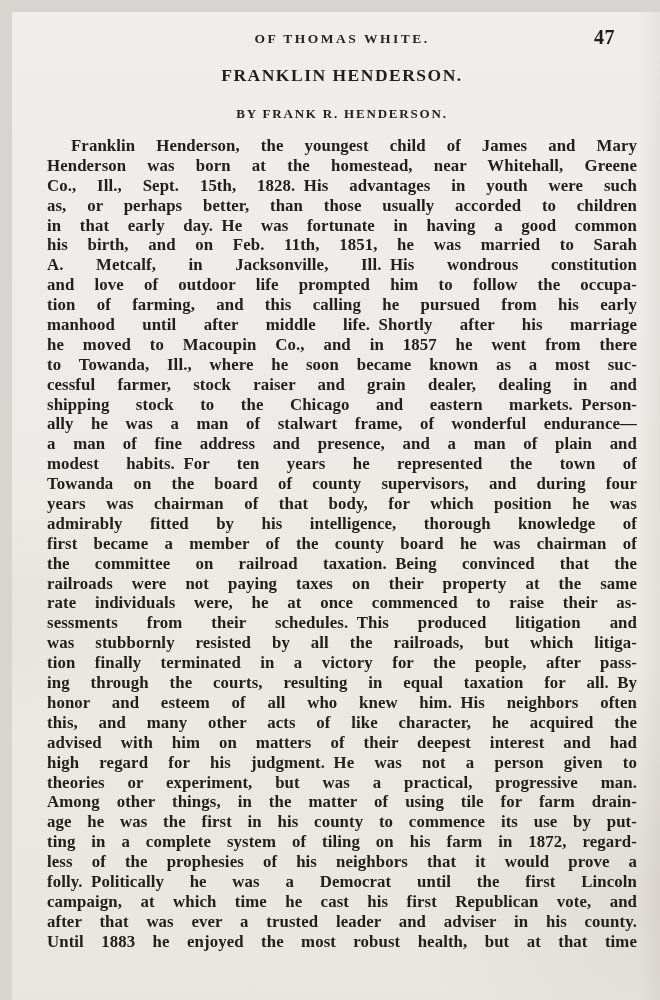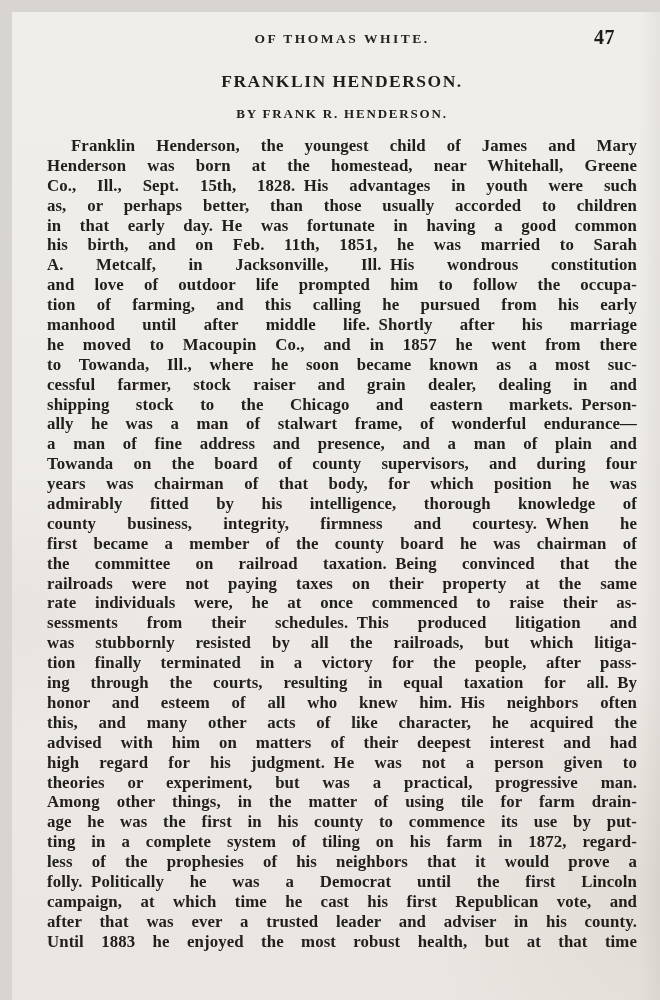--- a/index.html
+++ b/index.html
@@ -41,21 +41,21 @@
     right: 22px;
     top: 0;
     font-size: 20px;
     font-weight: 700;
     letter-spacing: 0.5px;
     color: #1e1b18;
   }
   .article-title {
     margin: 0;
     position: absolute;
-    top: 59px;
+    top: 53px;
     left: 35px;
     width: 590px;
     text-align: center;
     font-size: 17.5px;
     font-weight: 700;
     letter-spacing: 1.5px;
     color: #201d1a;
   }
   .article-byline {
     margin: 0;
@@ -114,24 +114,24 @@
       <div class="line">A. Metcalf, in Jacksonville, Ill. His wondrous constitution</div>
       <div class="line">and love of outdoor life prompted him to follow the occupa-</div>
       <div class="line">tion of farming, and this calling he pursued from his early</div>
       <div class="line">manhood until after middle life. Shortly after his marriage</div>
       <div class="line">he moved to Macoupin Co., and in 1857 he went from there</div>
       <div class="line">to Towanda, Ill., where he soon became known as a most suc-</div>
       <div class="line">cessful farmer, stock raiser and grain dealer, dealing in and</div>
       <div class="line">shipping stock to the Chicago and eastern markets. Person-</div>
       <div class="line">ally he was a man of stalwart frame, of wonderful endurance—</div>
       <div class="line">a man of fine address and presence, and a man of plain and</div>
+      <div class="line">modest habits. For ten years he represented the town of</div>
       <div class="line">Towanda on the board of county supervisors, and during four</div>
       <div class="line">years was chairman of that body, for which position he was</div>
       <div class="line">admirably fitted by his intelligence, thorough knowledge of</div>
-      <div class="line">county business, integrity, firmness and courtesy. When he</div>
       <div class="line">first became a member of the county board he was chairman of</div>
       <div class="line">the committee on railroad taxation. Being convinced that the</div>
       <div class="line">railroads were not paying taxes on their property at the same</div>
       <div class="line">rate individuals were, he at once commenced to raise their as-</div>
       <div class="line">sessments from their schedules. This produced litigation and</div>
       <div class="line">was stubbornly resisted by all the railroads, but which litiga-</div>
       <div class="line">tion finally terminated in a victory for the people, after pass-</div>
       <div class="line">ing through the courts, resulting in equal taxation for all. By</div>
       <div class="line">honor and esteem of all who knew him. His neighbors often</div>
       <div class="line">this, and many other acts of like character, he acquired the</div>

